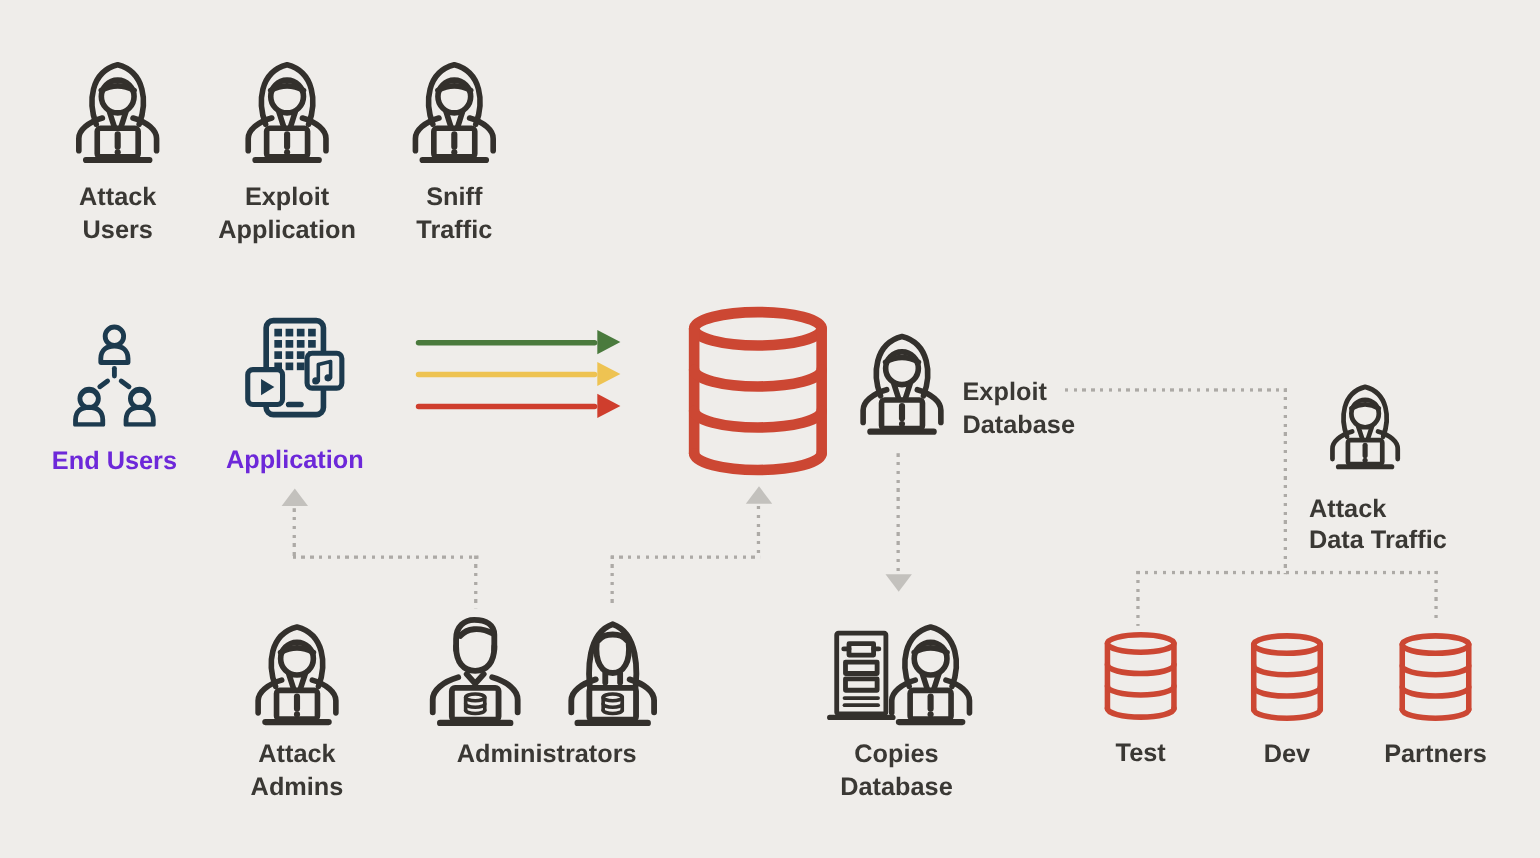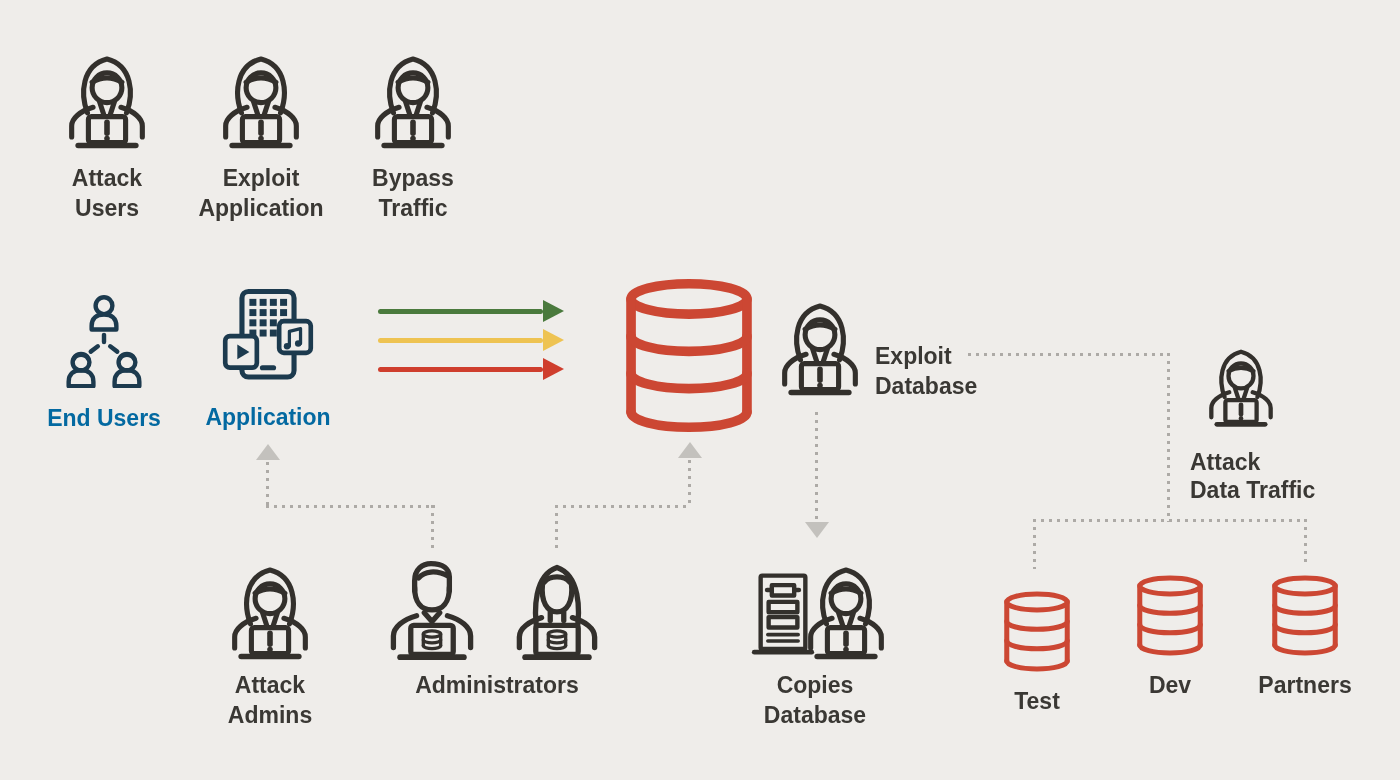--- a/index.html
+++ b/index.html
@@ -10,21 +10,21 @@
   }
   .node{position:absolute;display:flex;flex-direction:column;align-items:center;}
   .icon{display:block;}
   .ink{color:#33302c;}
   .navy{color:#1c3a4e;}
   .red{color:#cc4733;}
   .label{
     font-weight:700;font-size:23px;line-height:30px;
     color:#3a3834;text-align:center;white-space:nowrap;
   }
-  .label.navy-t{color:#0369a1;}
+  .label.navy-t{color:#6d28d9;}
   .label-line{display:block;}
   .abs{position:absolute;}
   .lbl-left{text-align:left;}
   
   .dot-h{position:absolute;height:3px;
     background-image:repeating-linear-gradient(to right,#adaaa6 0 3px,transparent 3px 8px);}
   .dot-v{position:absolute;width:3px;
     background-image:repeating-linear-gradient(to bottom,#adaaa6 0 3px,transparent 3px 8px);}
   .ah-up{position:absolute;width:0;height:0;
     border-left:12px solid transparent;border-right:12px solid transparent;
@@ -223,21 +223,21 @@
     <div class="label" style="margin-top:12px;">
       <span class="label-line">Exploit</span>
       <span class="label-line">Application</span>
     </div>
   </div>
   <div class="node" style="left:338px;top:45px;width:150px;">
     <svg class="icon ink" width="112" height="106">
         <use href="#i-hacker"></use>
       </svg>
     <div class="label" style="margin-top:12px;">
-      <span class="label-line">Bypass</span>
+      <span class="label-line">Sniff</span>
       <span class="label-line">Traffic</span>
     </div>
   </div>
 
   <div class="node" style="left:49px;top:287px;width:110px;">
     <svg class="icon navy" width="106" height="101">
         <use href="#i-endusers"></use>
       </svg>
     <div class="label navy-t" style="margin-top:15px;">End Users</div>
   </div>
@@ -294,21 +294,21 @@
       </svg>
     <svg class="icon ink abs" style="left:60px;top:4px;" width="112" height="106">
         <use href="#i-hacker"></use>
       </svg>
   </div>
   <div class="label abs" style="left:730px;top:670px;width:170px;">
     <span class="label-line">Copies</span>
     <span class="label-line">Database</span>
   </div>
 
-  <div class="node" style="left:1001px;top:591px;width:72px;">
+  <div class="node" style="left:1001px;top:574px;width:72px;">
     <svg class="icon red" width="72" height="81">
         <use href="#i-db"></use>
       </svg>
     <div class="label" style="margin-top:14px;">Test</div>
   </div>
   <div class="node" style="left:1134px;top:575px;width:72px;">
     <svg class="icon red" width="72" height="81">
         <use href="#i-db"></use>
       </svg>
     <div class="label" style="margin-top:14px;">Dev</div>

